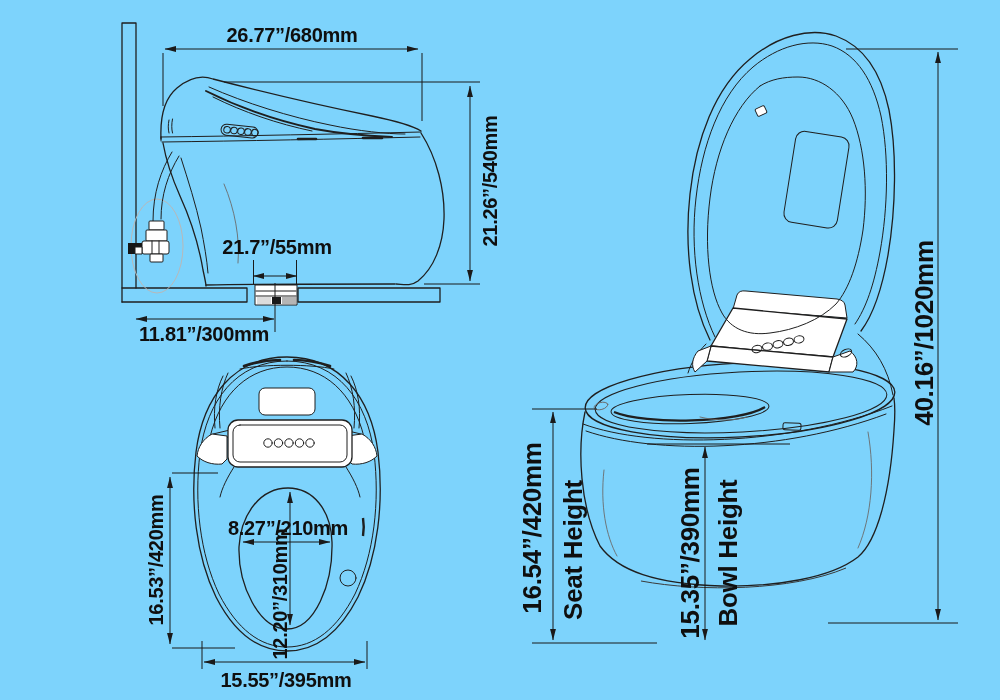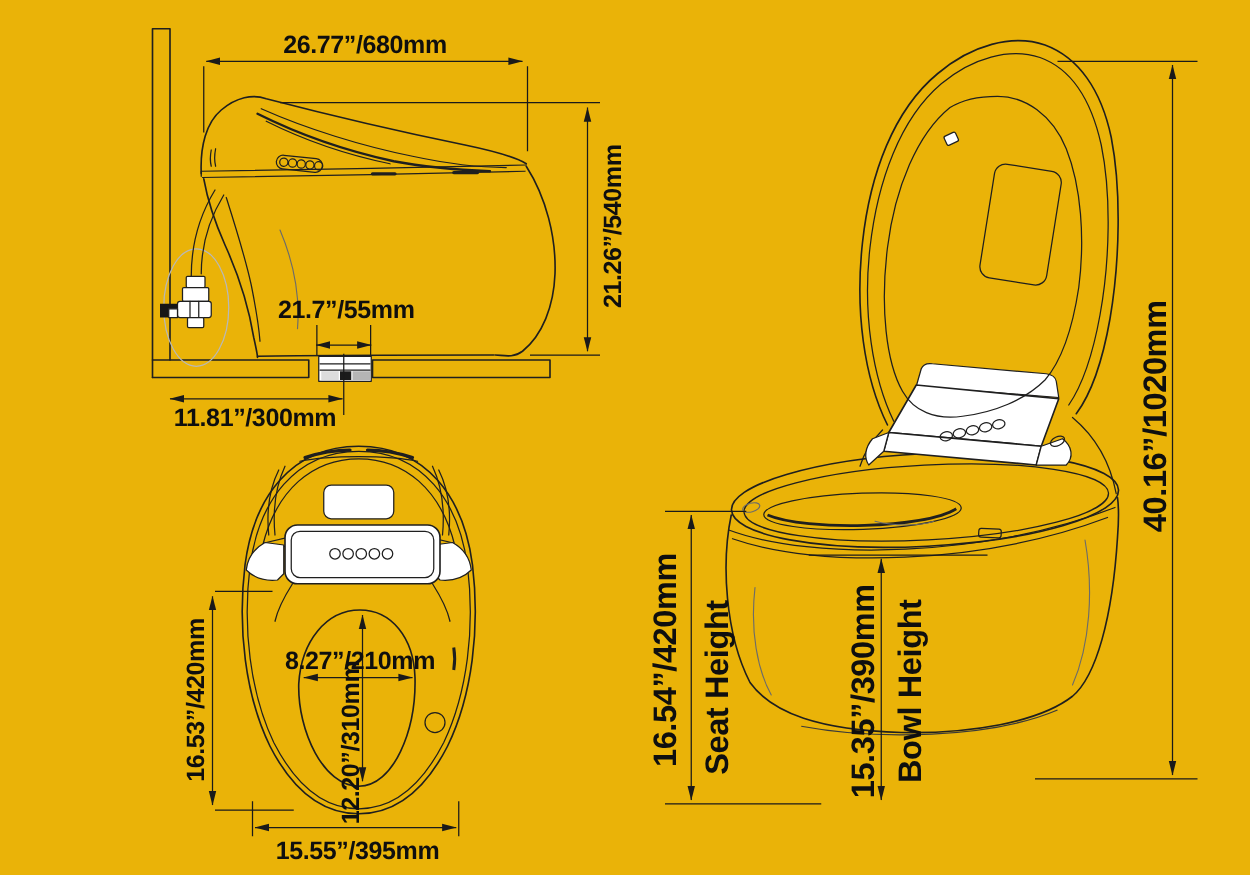--- a/index.html
+++ b/index.html
@@ -1,16 +1,16 @@
 <!DOCTYPE html>
 <html><head>
 <meta charset="utf-8">
 <style>
   html,body{margin:0;padding:0;background:#fff;}
-  .stage{position:relative;width:1000px;height:700px;background:#eab308;overflow:hidden;
+  .stage{position:relative;width:1000px;height:700px;background:#7dd3fc;overflow:hidden;
          font-family:"Liberation Sans", sans-serif;}
   svg{display:block}
   .ln{fill:none;stroke:#1f1f1f;stroke-width:1.3;stroke-linecap:round;stroke-linejoin:round;}
   .ln2{fill:none;stroke:#1f1f1f;stroke-width:1;stroke-linecap:round;stroke-linejoin:round;}
   .thick{fill:none;stroke:#1f1f1f;stroke-width:2.6;stroke-linecap:round;}
   .faint{fill:none;stroke:#6b6b6b;stroke-width:.9;stroke-linecap:round;}
   .soft{fill:none;stroke:#b8b8b8;stroke-width:1;}
   .wfill{fill:#ffffff;stroke:#1f1f1f;stroke-width:1.3;stroke-linejoin:round;}
   .wfill2{fill:#ffffff;stroke:#1f1f1f;stroke-width:1;stroke-linejoin:round;}
   .dim{fill:none;stroke:#1a1a1a;stroke-width:1;}

